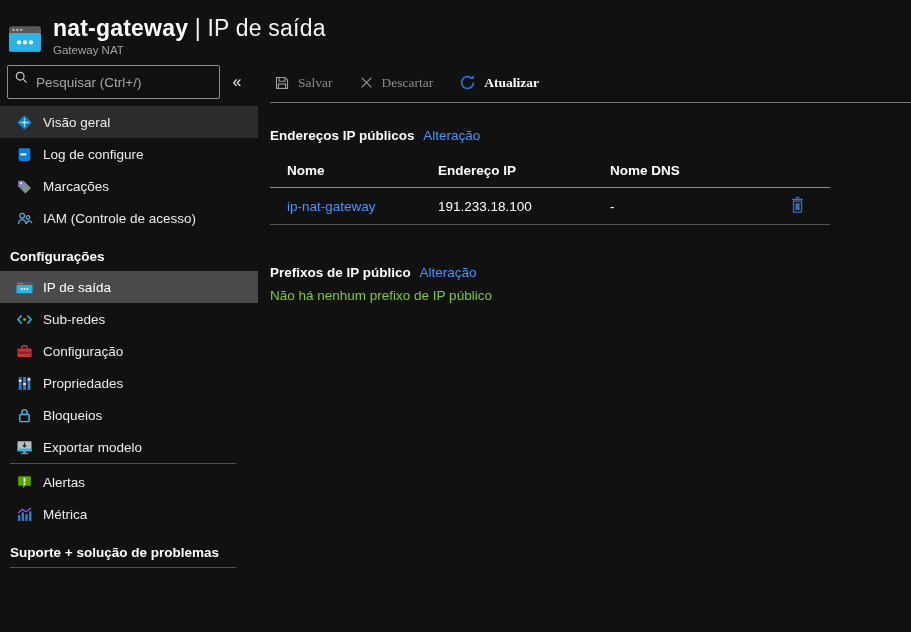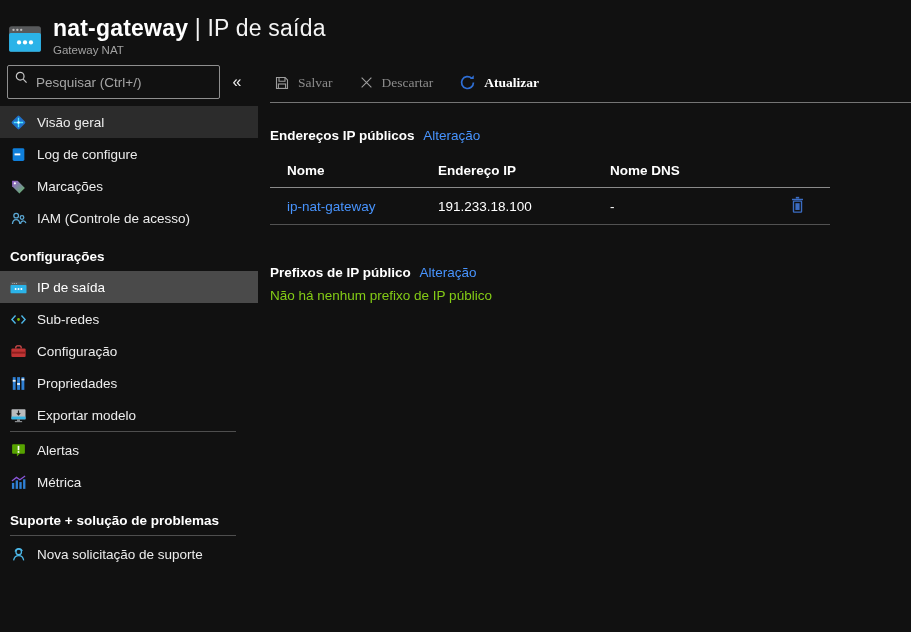--- a/index.html
+++ b/index.html
@@ -30,21 +30,21 @@
   .search-row { display:flex; align-items:center; padding:0 4px 0 7px; margin-bottom:7px; }
   .search-wrap { position:relative; flex:1; }
   .search-wrap svg { position:absolute; left:7px; top:5px; }
   .search-input {
     width:100%; height:34px; background:transparent; border:1px solid #8f8f8f; border-radius:2px;
     color:#22c55e; font-family:inherit; font-size:13.5px; padding:2px 6px 2px 28px; outline:none;
   }
   .search-input::placeholder { color:#a6a6a6; }
   .collapse-btn { width:34px; text-align:center; color:#f0f0f0; font-size:16px; cursor:pointer; background:none; border:none; font-family:inherit; }
 
-  .nav-item { height:32px; display:flex; align-items:center; gap:10px; padding-left:10px; cursor:pointer; color:#ececec; }
+  .nav-item { height:32px; display:flex; align-items:center; gap:10px; padding-left:16px; cursor:pointer; color:#ececec; }
   .nav-item .ico { width:17px; height:17px; flex-shrink:0; display:flex; }
   .nav-item.highlight { background:#2c2c2c; }
   .nav-item.selected { background:#4a4a4a; color:#ffffff; }
   .section-header { padding:15px 10px 7px 10px; font-weight:700; font-size:13.5px; color:#ffffff; }
   .section-divider { border:none; border-top:1px solid #4e4e4e; margin:0 22px 2px 10px; }
 
   
   .main { flex:1; min-width:0; padding-left:12px; display:flex; flex-direction:column; }
   .toolbar { display:flex; align-items:center; gap:26px; padding:16px 0 11px 4px; }
   .tb-btn { display:flex; align-items:center; gap:8px; background:none; border:none; font-family:Liberation Serif, serif; font-size:13.5px; cursor:pointer; }
@@ -198,20 +198,29 @@
             <rect x="10.8" y="2" width="2.7" height="12" fill="#2f80d4"></rect>
             <rect x="2.6" y="4.6" width="2.7" height="1.7" fill="#eef3f8"></rect>
             <rect x="6.7" y="7.6" width="2.7" height="1.7" fill="#eef3f8"></rect>
             <rect x="10.8" y="3.4" width="2.7" height="1.7" fill="#eef3f8"></rect>
           </svg>
         </span>
         <span>Propriedades</span>
       </div>
       <div class="nav-item">
         <span class="ico">
+          <svg viewBox="0 0 16 16" width="17" height="17" fill="none" stroke="#4db8e8" stroke-width="1.3">
+            <rect x="3.6" y="7" width="8.8" height="6.8" rx="0.8"></rect>
+            <path d="M5.6 7V4.9a2.4 2.4 0 014.8 0V7"></path>
+          </svg>
+        </span>
+        <span>Bloqueios</span>
+      </div>
+      <div class="nav-item">
+        <span class="ico">
           <svg viewBox="0 0 16 16" width="17" height="17">
             <rect x="1.4" y="2" width="13.2" height="9.6" rx="0.8" fill="#b9bcbe"></rect>
             <rect x="1.4" y="9" width="13.2" height="2.6" fill="#35b4e4"></rect>
             <path d="M8 3.4v3.8M6.4 5.8L8 7.4l1.6-1.6" stroke="#222222" stroke-width="1.1" fill="none"></path>
             <rect x="6.6" y="11.6" width="2.8" height="1.6" fill="#8a8d90"></rect>
             <rect x="4.6" y="13.2" width="6.8" height="1.1" fill="#8a8d90"></rect>
           </svg>
         </span>
         <span>Exportar modelo</span>
       </div>
@@ -235,30 +244,20 @@
             <rect x="8.8" y="7.6" width="2.2" height="6.4" fill="#2f80d4"></rect>
             <rect x="12.3" y="5" width="2.2" height="9" fill="#2f80d4"></rect>
             <path d="M1.8 6.6l4.3-3.4 3.2 2.2 4.9-3.6" fill="none" stroke="#8a57d9" stroke-width="1.2"></path>
           </svg>
         </span>
         <span>Métrica</span>
       </div>
 
       <div class="section-header">Suporte + solução de problemas</div>
       <hr class="section-divider">
-      <div class="nav-item">
-        <span class="ico">
-          <svg viewBox="0 0 16 16" width="17" height="17" fill="none" stroke="#4db8e8" stroke-width="1.2">
-            <circle cx="8.2" cy="5.6" r="2.6"></circle>
-            <path d="M3.4 13.6c.5-2.9 2.4-4.5 4.8-4.5 2.3 0 4.2 1.6 4.7 4.5"></path>
-            <path d="M4.9 5.2a3.4 3.4 0 016.6-.4"></path>
-          </svg>
-        </span>
-        <span>Nova solicitação de suporte</span>
-      </div>
     </nav>
 
     <main class="main">
 
       <div class="toolbar">
         <button class="tb-btn disabled">
           <svg width="16" height="16" viewBox="0 0 16 16" fill="none" stroke="#9d9d9d" stroke-width="1.1">
             <path d="M2.5 2.5h8.6l2.4 2.4v8.6H2.5z"></path>
             <path d="M5 2.7v3.6h6V2.7"></path>
             <rect x="4.4" y="9" width="7.2" height="4.4"></rect>

